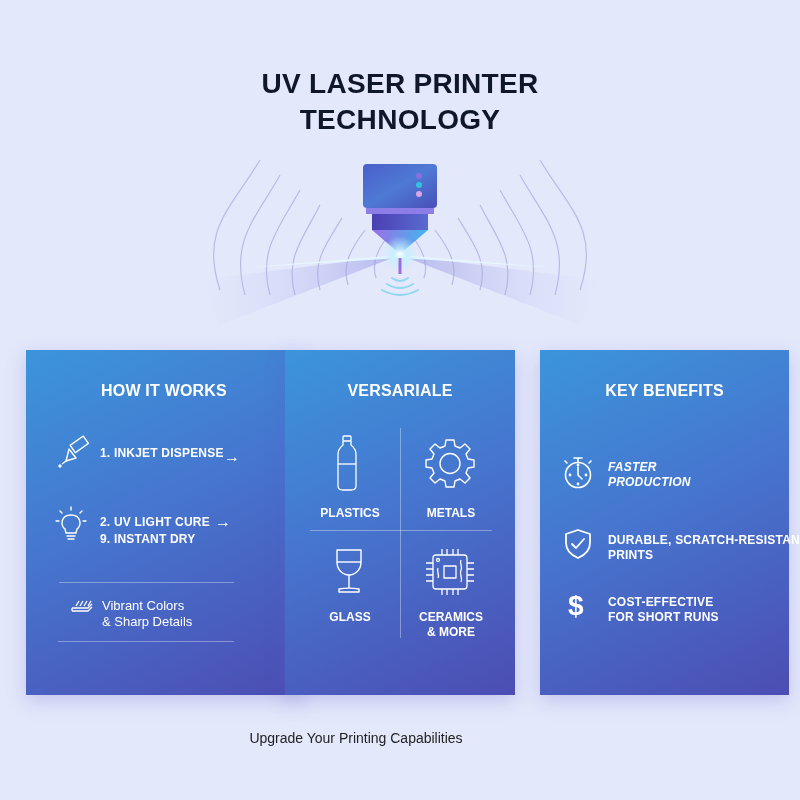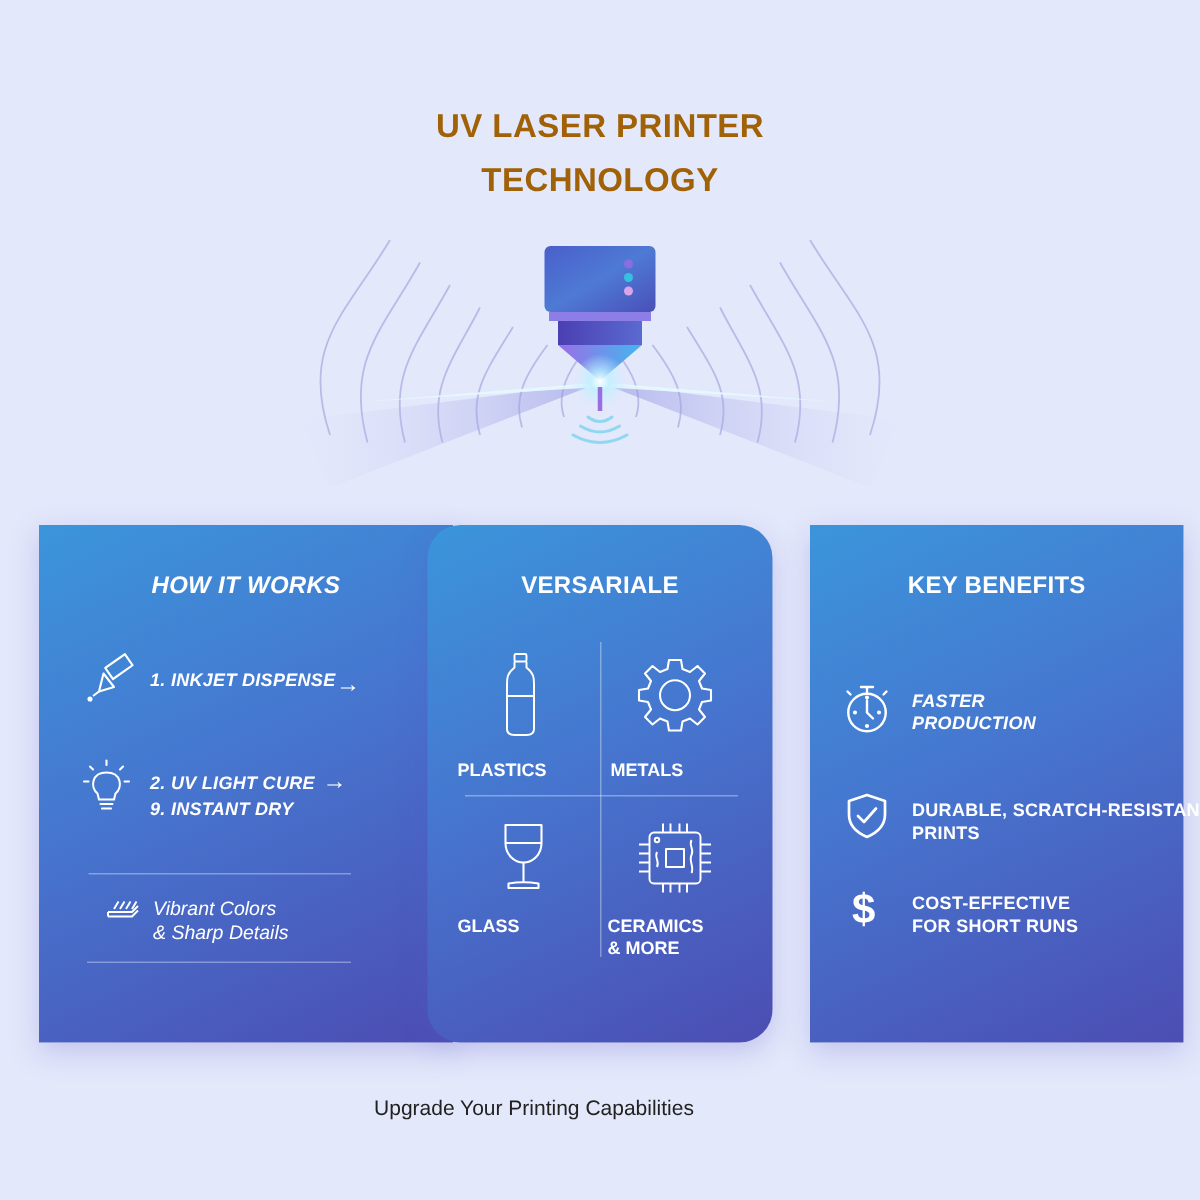--- a/index.html
+++ b/index.html
@@ -4,47 +4,47 @@
 <style>
   * { box-sizing: border-box; margin: 0; padding: 0; }
   html, body { width: 800px; height: 800px; overflow: hidden; }
   body {
     background: #e4e8fb;
     font-family: "Liberation Sans", "DejaVu Sans", sans-serif;
     position: relative;
   }
   .title {
     position: absolute; left: 0; top: 66px; width: 800px;
-    text-align: center; color: #a16207;
-    font-weight: 700; font-size: 22px; line-height: 36px; letter-spacing: 0.3px;
+    text-align: center; color: #0f172a;
+    font-weight: 700; font-size: 28px; line-height: 36px; letter-spacing: 0.3px;
   }
   .hero { position: absolute; left: 160px; top: 150px; width: 480px; height: 180px; }
   .card {
     position: absolute; top: 350px; height: 345px;
     background: linear-gradient(155deg, #3b95db 0%, #4676cf 45%, #4c4db3 100%);
     box-shadow: 0 6px 18px rgba(90, 90, 200, 0.25);
     color: #fff;
   }
   .card h2 {
     position: absolute; left: 0; width: 100%; top: 32px;
     text-align: center; font-size: 16px; font-weight: 700; letter-spacing: 0.2px;
   }
-  .card1 { left: 26px; width: 276px; font-style: italic; }
-  .card2 { left: 285px; width: 230px; border-radius: 22px; }
+  .card1 { left: 26px; width: 276px; }
+  .card2 { left: 285px; width: 230px; }
   .card3 { left: 540px; width: 249px; }
   .ico { position: absolute; }
   .ico svg { display: block; }
   .step {
     position: absolute; font-size: 12px; font-weight: 700; line-height: 17px; letter-spacing: 0.2px;
   }
   .arrow { position: absolute; font-size: 16px; font-weight: 400; }
   .divider { position: absolute; height: 1px; background: rgba(255,255,255,0.35); }
   .vdivider { position: absolute; width: 1px; background: rgba(255,255,255,0.35); }
   .vibrant { position: absolute; font-size: 13px; line-height: 16px; text-align: left; }
-  .mat-label { position: absolute; font-size: 12px; font-weight: 700; text-align: left; line-height: 15px; }
+  .mat-label { position: absolute; font-size: 12px; font-weight: 700; text-align: center; line-height: 15px; }
   .benefit { position: absolute; font-size: 12px; font-weight: 700; line-height: 15px; letter-spacing: 0.2px; white-space: nowrap; }
   .footer {
     position: absolute; left: 0; top: 730px; width: 712px; text-align: center;
     font-size: 14px; color: #222; 
   }
 </style>
 </head>
 <body>
 
 <div class="title">

